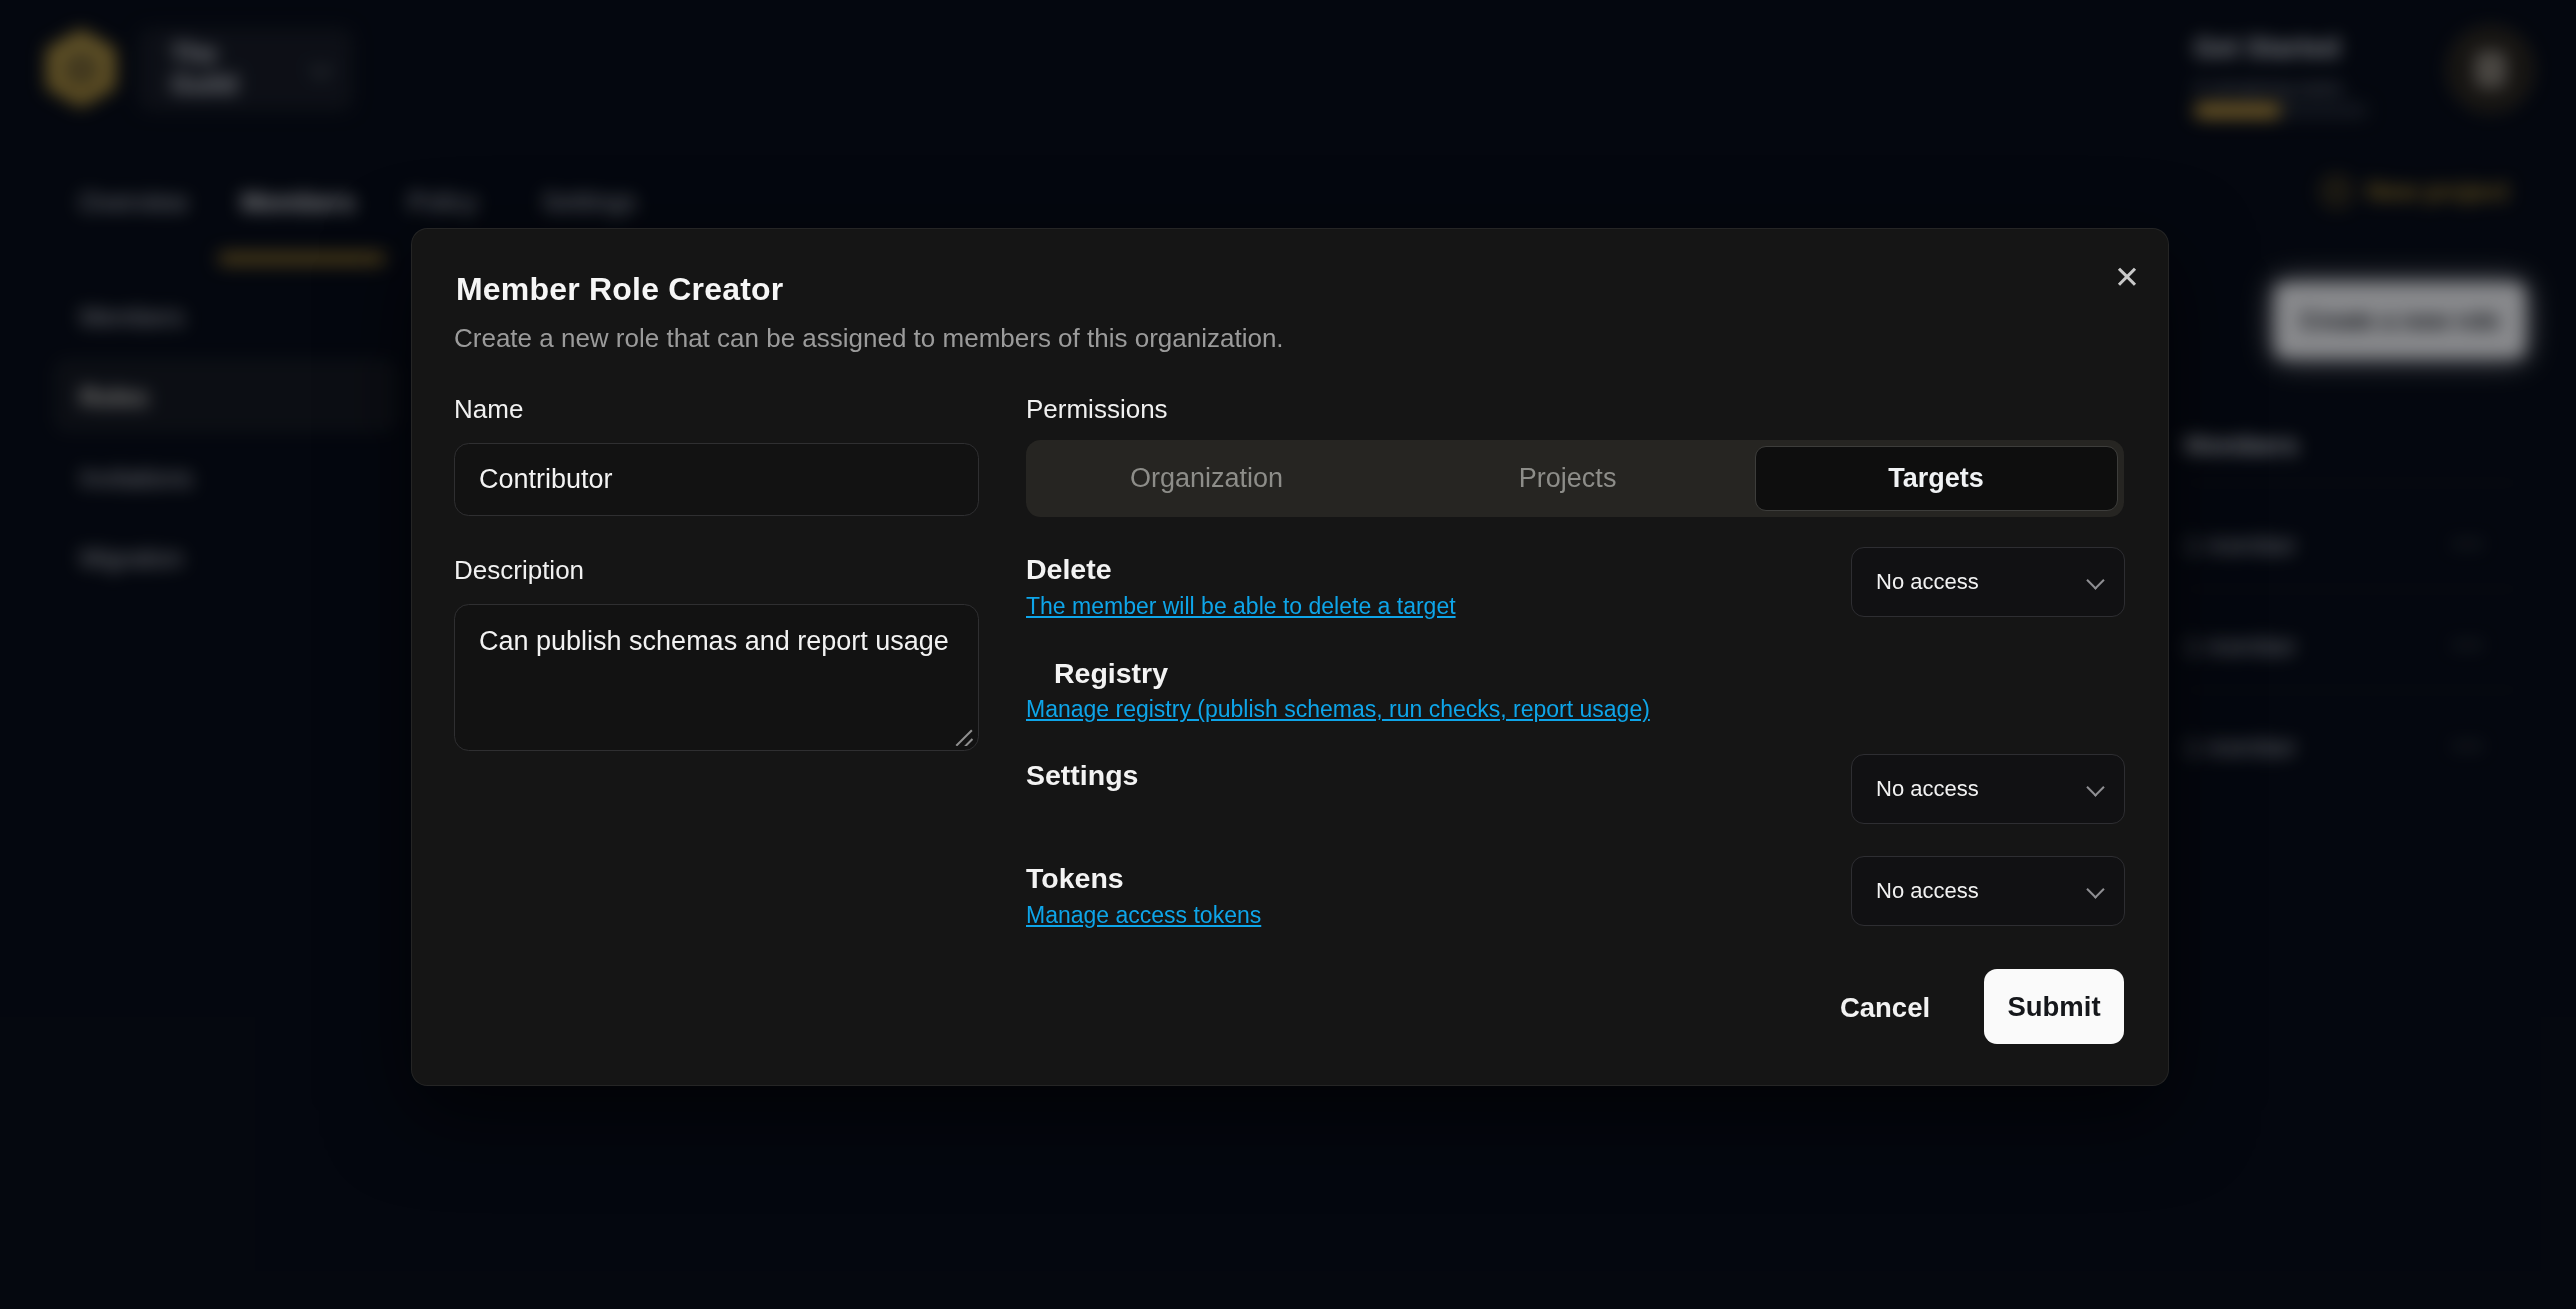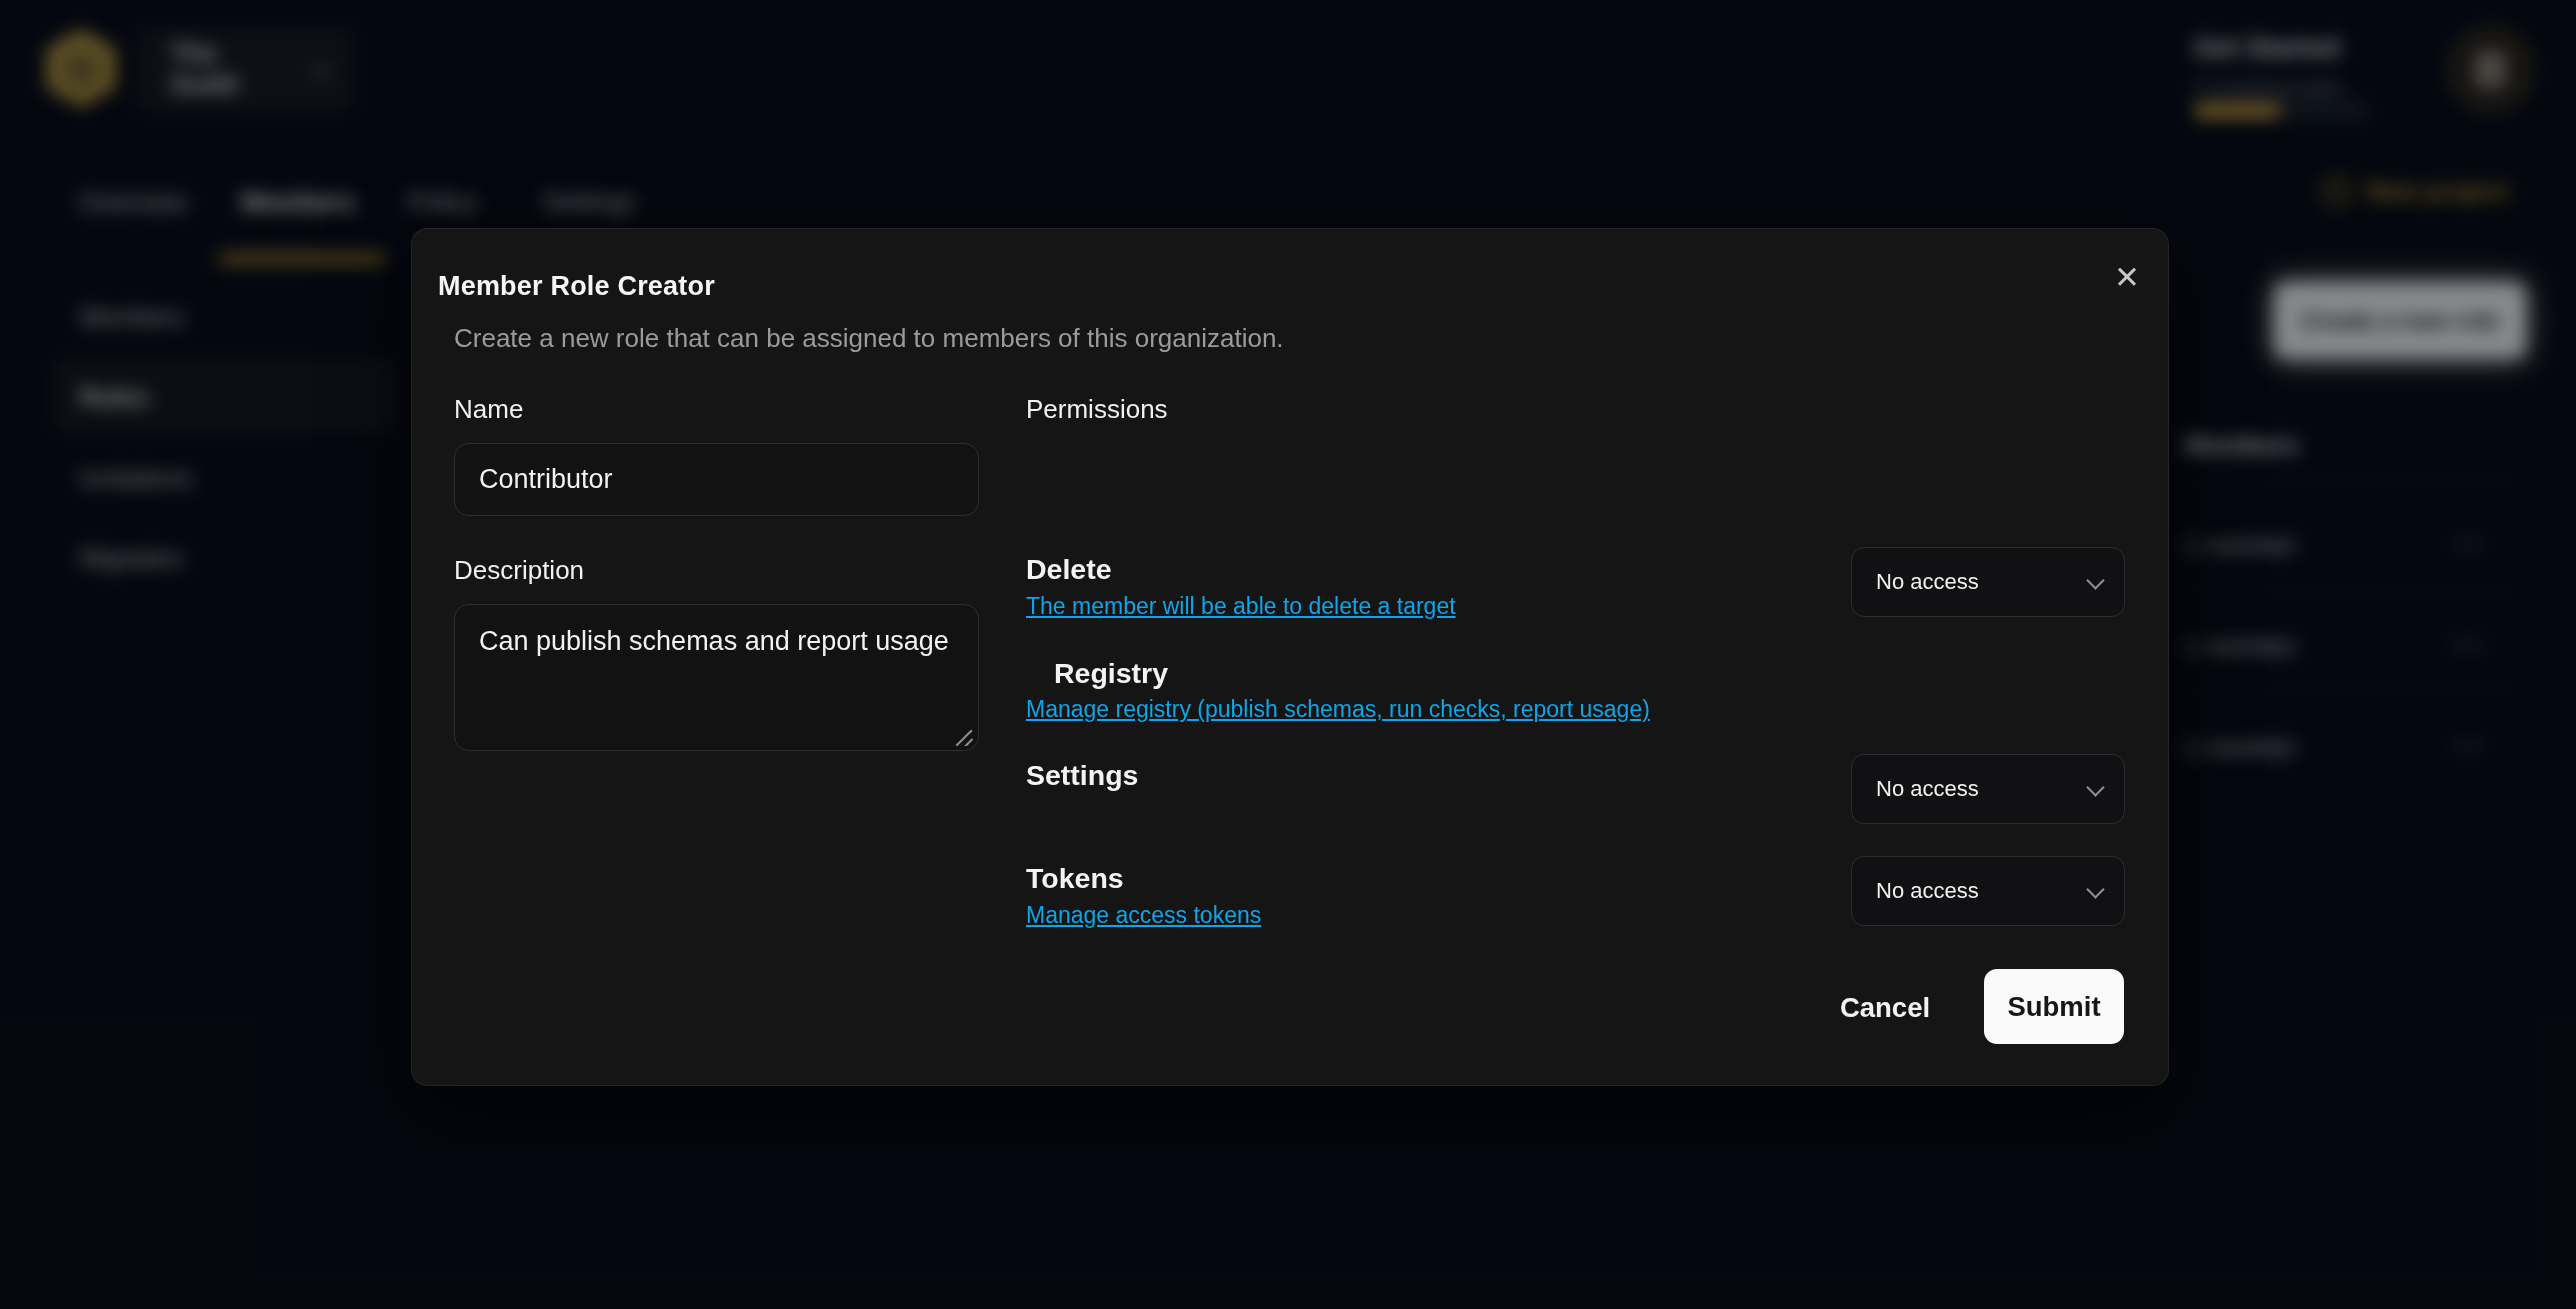--- a/index.html
+++ b/index.html
@@ -52,21 +52,21 @@
   .member-row-menu { left:2453px; font-size:22px; color:#60646b; letter-spacing:2.8px; }
 
   
   .overlay { position:absolute; inset:0; background:rgba(2,5,10,0.47); }
 
   
   .modal { position:absolute; left:411px; top:228px; width:1758px; height:858px;
     background:#151515; border:0.9px solid rgba(255,255,255,0.07); border-radius:16.5px;
     box-shadow:0 27.5px 83px rgba(0,0,0,0.65); }
   .m-abs { position:absolute; }
-  .m-title { left:26px; top:42px; font-size:27px; font-weight:700; color:#f6f6f6; letter-spacing:0.2px; }
+  .m-title { left:44px; top:42px; font-size:32px; font-weight:700; color:#f6f6f6; letter-spacing:0.2px; }
   .m-sub { left:42px; top:94px; font-size:26px; color:#9b9b9b; }
   .m-close { left:1691px; top:24px; width:48px; height:48px; display:flex; align-items:center; justify-content:center;
     font-size:31px; color:#c9c9c9; cursor:pointer; }
 
   .field-label { font-size:26px; font-weight:400; color:#f1f1f1; }
   .text-input { left:42px; top:214px; width:525px; height:73px; background:#121212;
     border:1.8px solid #2f2f31; border-radius:14.7px; color:#f2f2f2; font-size:27px; padding:0 24px;
     font-family:"Liberation Sans","DejaVu Sans",sans-serif; outline:none; }
   .text-area { left:42px; top:375px; width:525px; height:147px; background:#121212;
     border:1.8px solid #2f2f31; border-radius:14.7px; color:#f2f2f2; font-size:27px; padding:20px 24px;
@@ -166,20 +166,25 @@
     <input class="m-abs text-input" type="text" value="Contributor" style="">
 
     <div class="m-abs field-label" style="left:42px; top:326px;">Description</div>
     <textarea class="m-abs text-area" style="">Can publish schemas and report usage</textarea>
     <div class="m-abs resize-handle">
       <span class="rh1"></span>
         <span class="rh2"></span>
     </div>
 
     <div class="m-abs field-label" style="left:614px; top:165px;">Permissions</div>
+    <div class="m-abs seg-bar">
+      <div class="seg">Organization</div>
+      <div class="seg">Projects</div>
+      <div class="seg active">Targets</div>
+    </div>
 
     <div class="m-abs perm-title" style="left:614px; top:324px;">Delete</div>
     <div class="m-abs perm-desc" style="left:614px; top:364px;">The member will be able to delete a target</div>
     <div class="m-abs select" style="top:318px;">
       <span class="sel-value">No access</span>
       <span class="chev-sm"></span>
     </div>
 
     <div class="m-abs perm-title" style="left:642px; top:428px;">Registry</div>
     <div class="m-abs perm-desc" style="left:614px; top:467px;">Manage registry (publish schemas, run checks, report usage)</div>

